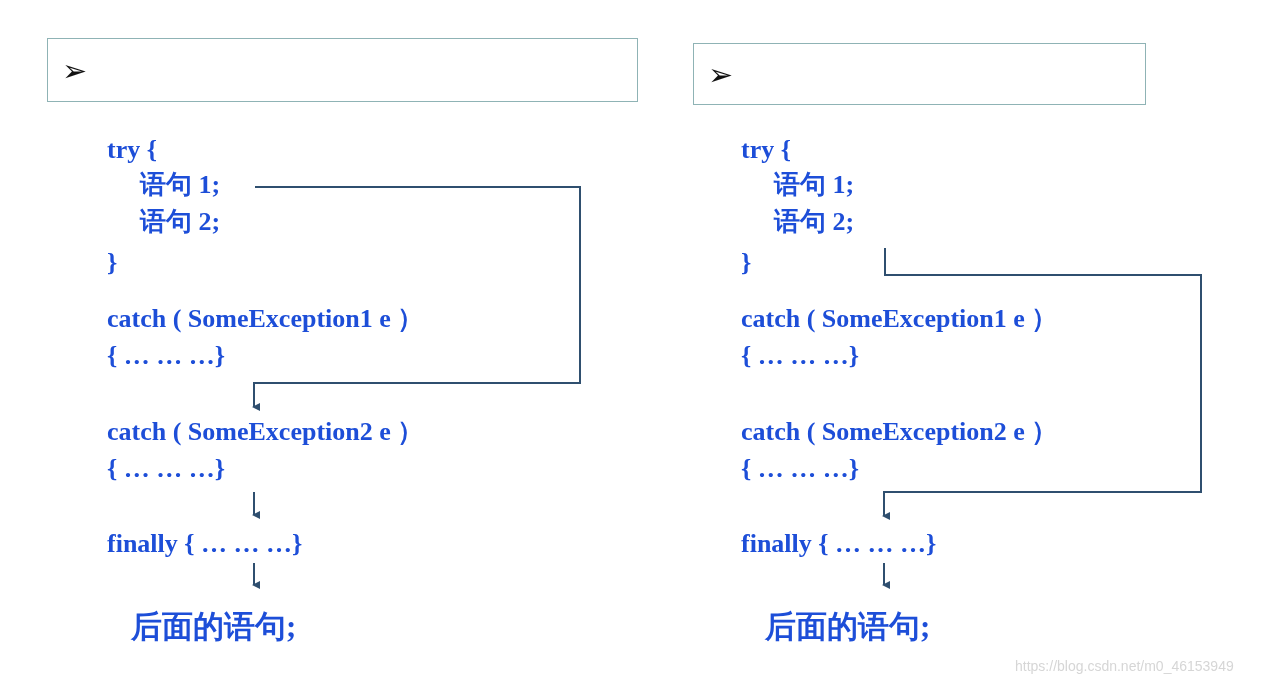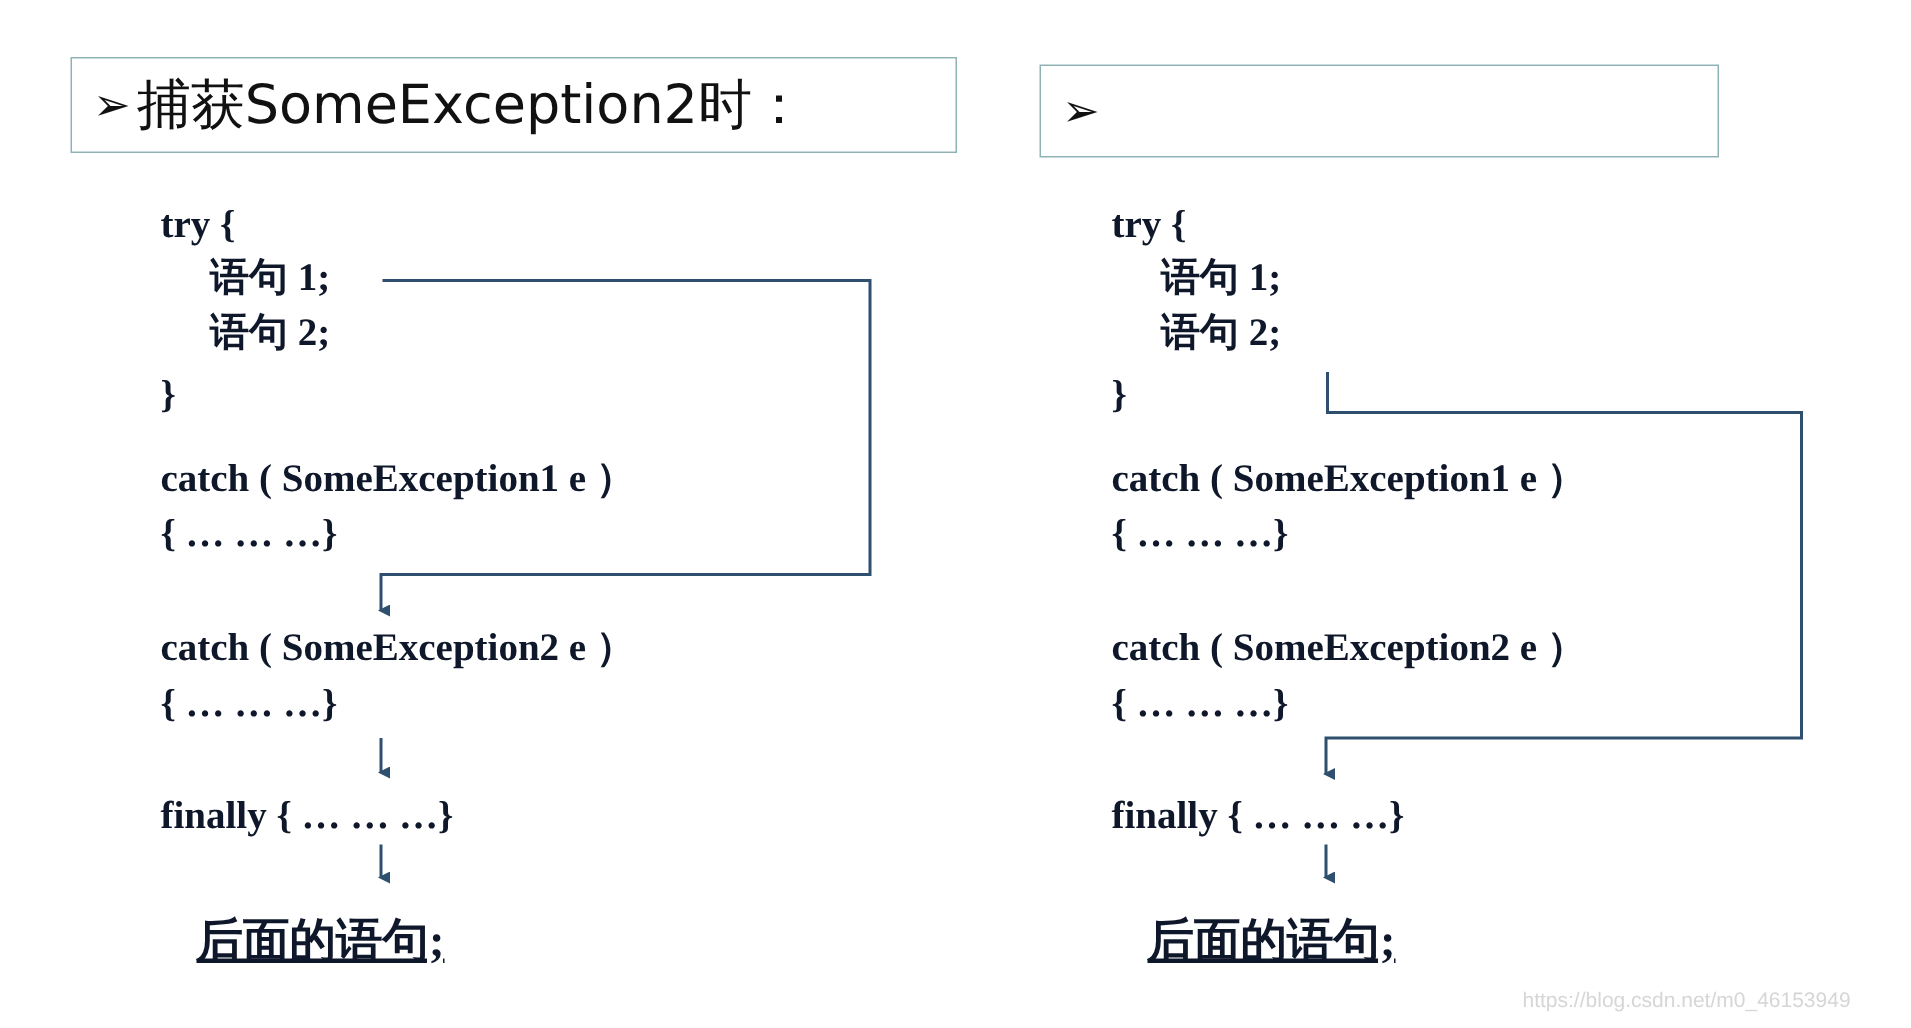--- a/index.html
+++ b/index.html
@@ -8,35 +8,34 @@
       position:absolute; border:1.5px solid #8fb3b5; background:#fff;
       font-family:"DejaVu Sans", sans-serif; font-size:36px; color:#111;
       display:flex; align-items:center; box-sizing:border-box; padding-left:14px;
       white-space:nowrap;
     }
     .title-box .bullet { font-size:30px; margin-right:4px; }
     #tb-left { left:47px; top:38px; width:591px; height:64px; }
     #tb-right { left:693px; top:43px; width:453px; height:62px; }
     .code {
       position:absolute; font-family:"Liberation Serif", "DejaVu Serif", serif;
-      font-weight:bold; font-size:26px; color:#0f172a; white-space:nowrap; line-height:1;
+      font-weight:bold; font-size:26px; color:#1d4ed8; white-space:nowrap; line-height:1;
     }
-    .plain { font-weight:bold; font-size:31px;text-decoration:underline; }
+    .plain { font-weight:bold; font-size:31px; }
     .wm {
       position:absolute; left:1015px; top:658px; font-family:"Liberation Sans", sans-serif;
       font-size:14px; color:#d6d6d6; white-space:nowrap;
     }
     svg.flow { position:absolute; left:0; top:0; }
   </style>
 </head>
 <body>
 
 <div class="title-box" id="tb-left">
   <span class="bullet">➢</span>
-  <span>捕获SomeException2时：</span>
 </div>
 
 <div class="title-box" id="tb-right">
   <span class="bullet">➢</span>
 </div>
 
 <div>
   <div class="code" style="left:107px;top:137px;">try {</div>
   <div class="code" style="left:140px;top:172px;">语句 1;</div>
   <div class="code" style="left:140px;top:209px;">语句 2;</div>

